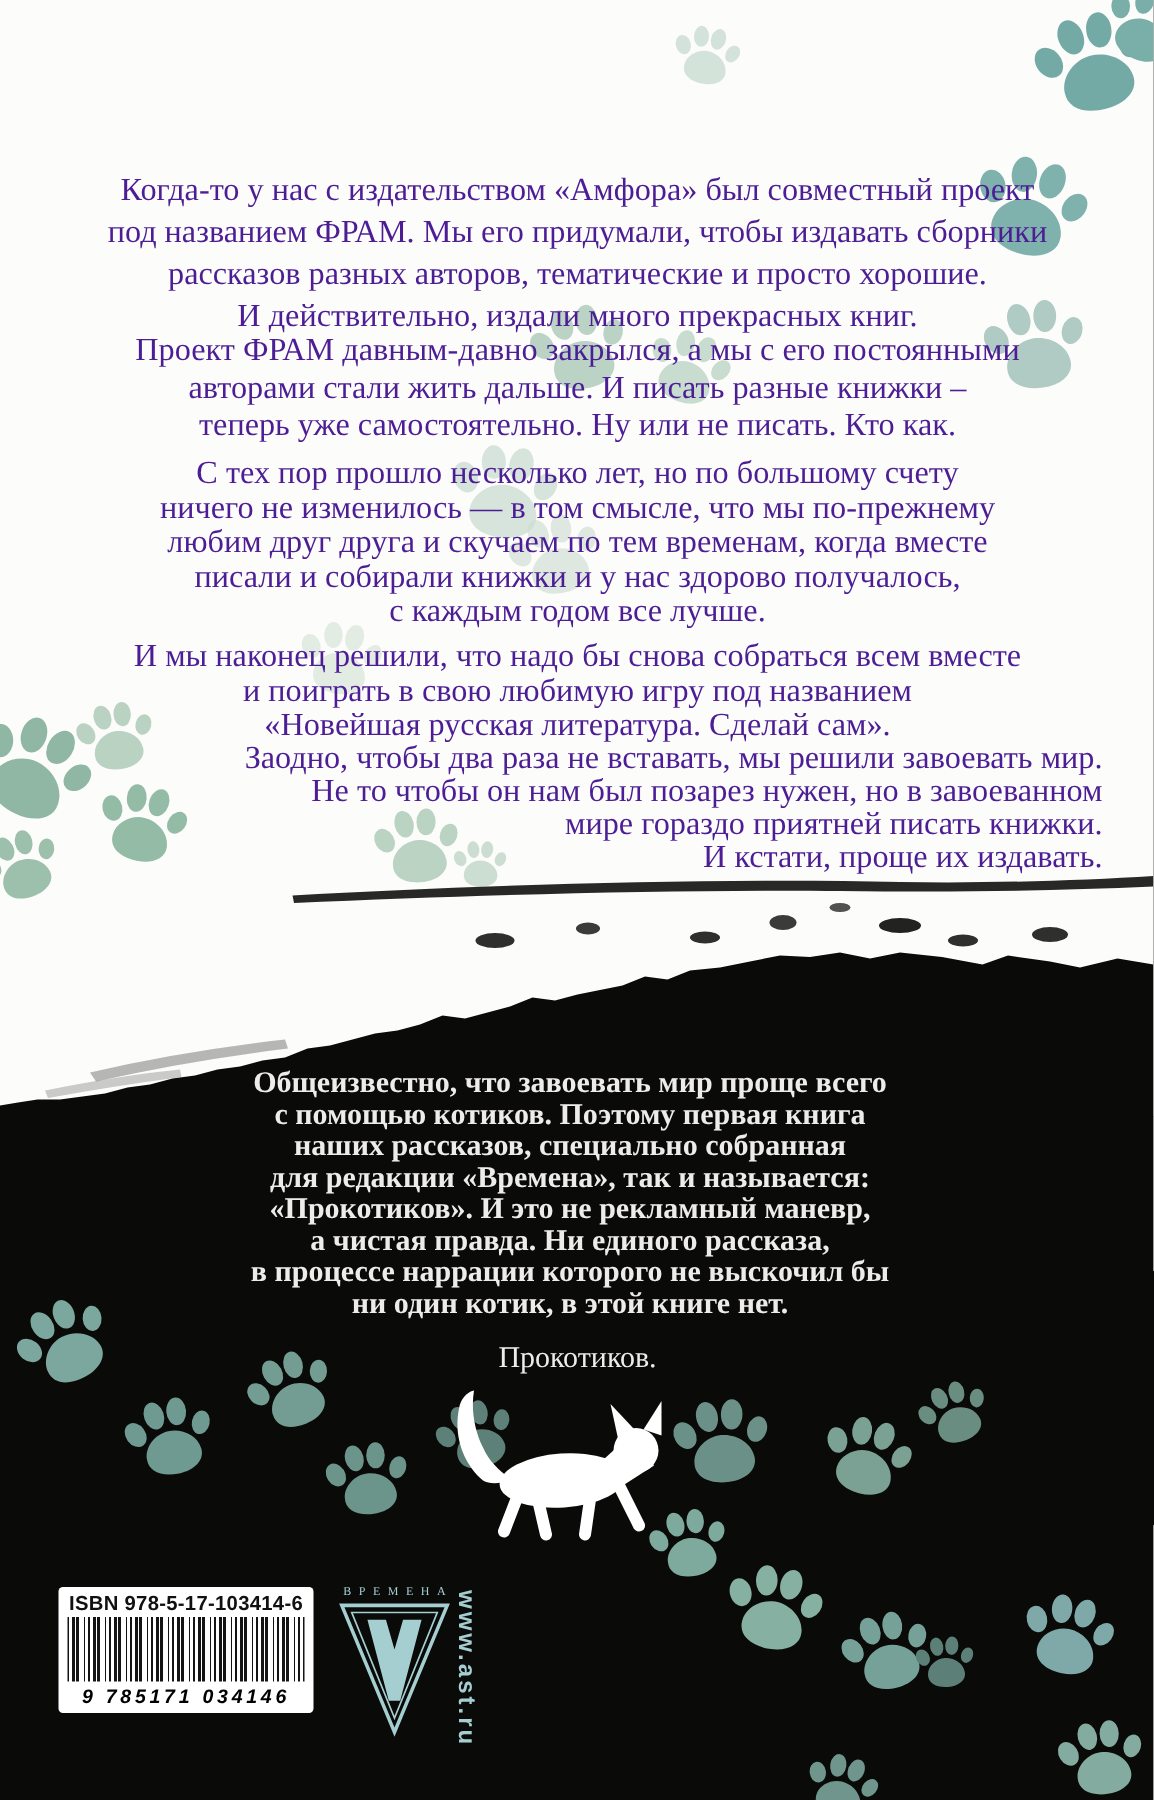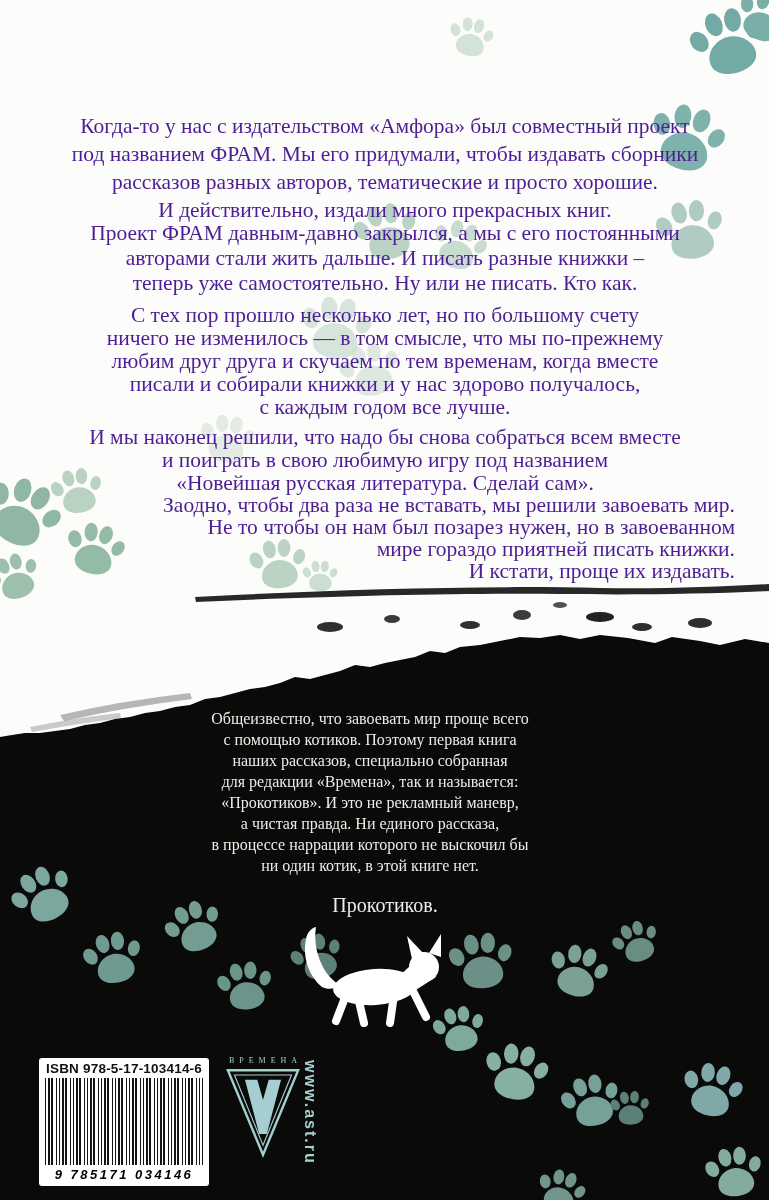--- a/index.html
+++ b/index.html
@@ -20,31 +20,31 @@
   #p2{top:199px;line-height:25px;}
   #p3{top:282px;line-height:23px;}
   #p4{top:404px;line-height:23px;}
   #p5{top:472px;line-height:22px;text-align:right;}
   
   .brush{position:absolute;left:0;top:575px;width:769px;height:170px;z-index:3;}
   .black-bg{position:absolute;left:0;top:744px;width:769px;height:456px;background:#0a0a09;z-index:3;}
   .black-paw{z-index:4;}
   .white-paw{z-index:1;}
   .black-text{
-    position:absolute;left:20px;top:692px;width:700px;text-align:center;
-    white-space:pre-line;color:#edecea;font-size:16px;line-height:21px;z-index:5;
+    position:absolute;left:30px;top:692px;width:700px;text-align:center;
+    white-space:pre-line;color:#edecea;font-size:20px;line-height:21px;z-index:5;font-weight:bold;
   }
   .closing{
     position:absolute;left:35px;top:874px;width:700px;text-align:center;
     color:#edecea;font-size:20px;z-index:5;
   }
   .cat{position:absolute;left:290px;top:925px;width:170px;height:105px;z-index:5;}
   
   .barcode{
-    position:absolute;left:39px;top:1058px;width:170px;height:128px;z-index:5;
+    position:absolute;left:39px;top:1058px;width:170px;height:84px;z-index:5;
     background:#fff;border-radius:3px;box-sizing:border-box;
     display:flex;flex-direction:column;align-items:center;padding:3px 6px 4px;
   }
   .isbn-text{font-family:"Liberation Sans",sans-serif;font-weight:bold;font-size:13.5px;color:#111;letter-spacing:.2px;white-space:nowrap;}
   .bars{
     width:100%;flex:1;margin-top:2px;
     background:repeating-linear-gradient(90deg,
       #141414 0 1px,#fff 1px 3px,#141414 3px 5px,#fff 5px 6px,
       #141414 6px 8px,#fff 8px 11px,#141414 11px 12px,#fff 12px 14px);
   }

